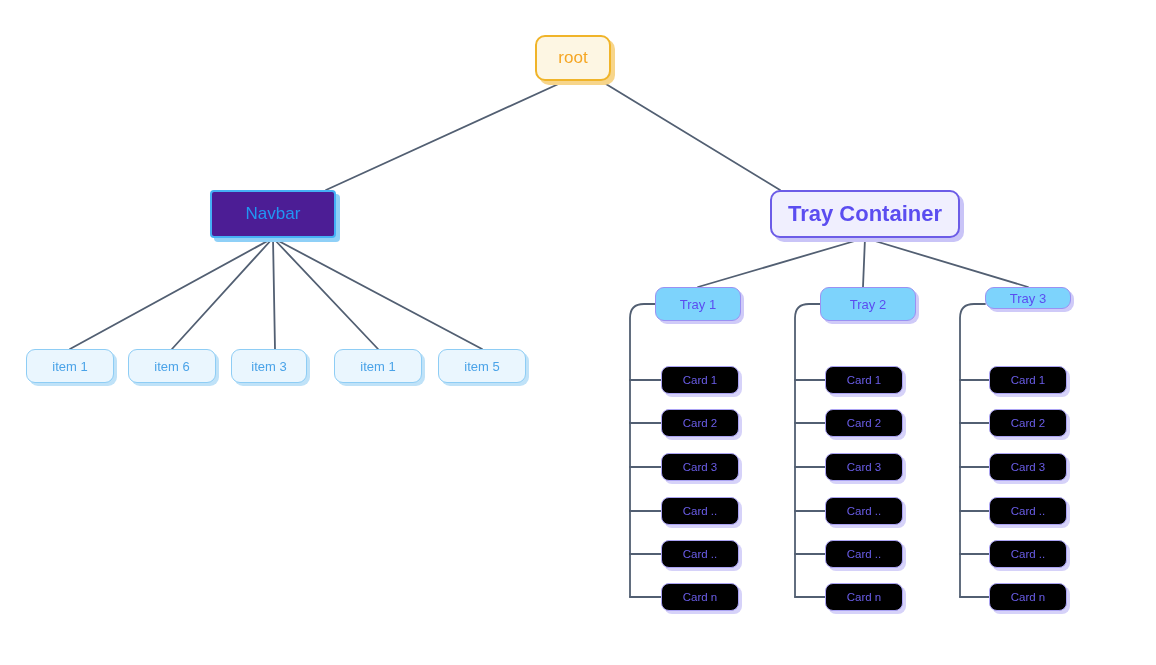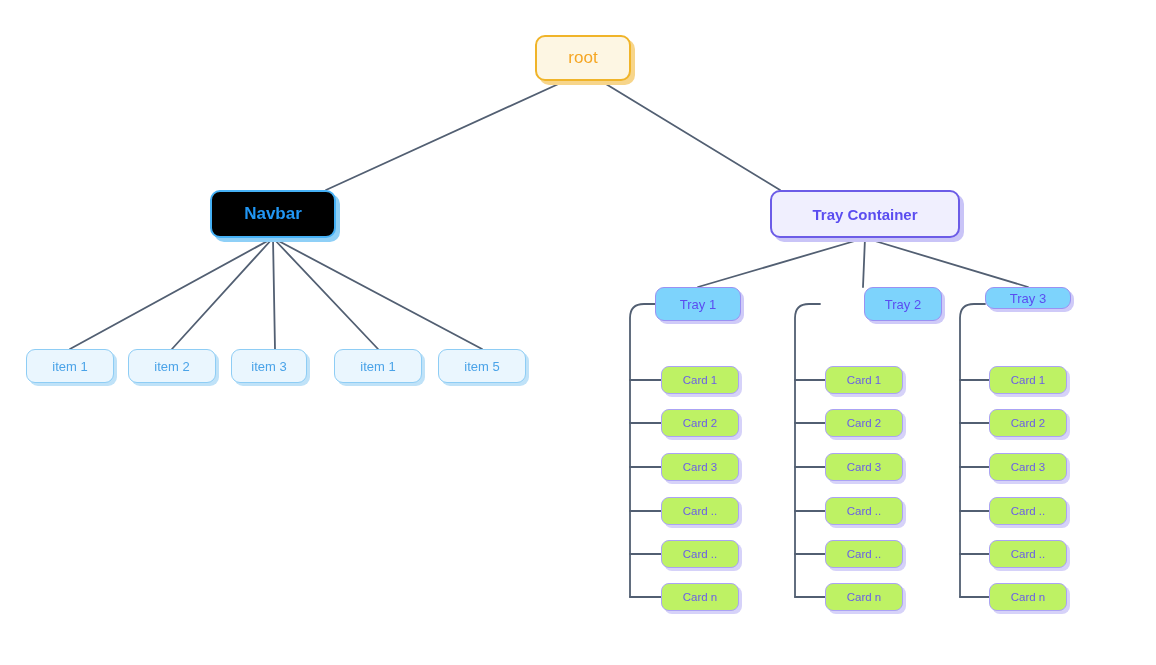--- a/index.html
+++ b/index.html
@@ -43,27 +43,27 @@
     border-color: #f0b429;
     border-width: 2px;
     color: #f5a623;
     border-radius: 10px;
     font-size: 17px;
     box-shadow: 4px 4px 0 0 #f7d58a;
   }
 
   
   .n-navbar {
-    background: #000000;
+    background: #4c1d95;
     border-color: #45b0f5;
     border-width: 2px;
     color: #2196f3;
-    border-radius: 10px;
+    border-radius: 4px;
     font-size: 17px;
-    font-weight: bold;
+    font-weight: normal;
     box-shadow: 4px 4px 0 0 #8fd0f7;
   }
 
   
   .n-item {
     background: #eaf6fe;
     border-color: #8ecdf5;
     border-width: 1.6px;
     color: #4aa3e8;
     border-radius: 9px;
@@ -71,39 +71,39 @@
     box-shadow: 3px 3px 0 0 #bfe2f8;
   }
 
   
   .n-traycontainer {
     background: #f0effe;
     border-color: #6c5ce7;
     border-width: 2px;
     color: #5b4df0;
     border-radius: 10px;
-    font-size: 15px;
+    font-size: 22px;
     font-weight: bold;
     box-shadow: 4px 4px 0 0 #c9c4f7;
   }
 
   
   .n-tray {
     background: #7dd3fc;
     border-color: #9b91f2;
     border-width: 1.6px;
     color: #5b4df0;
     border-radius: 9px;
     font-size: 13px;
     box-shadow: 3px 3px 0 0 #cfcaf8;
   }
 
   
   .n-card {
-    background: #bef264;
+    background: #000000;
     border-color: #aba3f4;
     border-width: 1.4px;
     color: #6a5de8;
     border-radius: 8px;
     font-size: 11.5px;
     box-shadow: 3px 3px 0 0 #d6d2f9;
   }
 </style>
 </head>
 <body>
@@ -136,31 +136,31 @@
       <line x1="865" y1="238" x2="1028" y2="287" stroke="#525f72" stroke-width="1.8" stroke-linecap="round"></line>
       <path d="M 985 304 L 974 304 Q 960 304 960 318 L 960 597" fill="none" stroke="#525f72" stroke-width="1.8" stroke-linecap="round"></path>
       <line x1="960" y1="380" x2="989" y2="380" stroke="#525f72" stroke-width="1.8" stroke-linecap="round"></line>
       <line x1="960" y1="423" x2="989" y2="423" stroke="#525f72" stroke-width="1.8" stroke-linecap="round"></line>
       <line x1="960" y1="467" x2="989" y2="467" stroke="#525f72" stroke-width="1.8" stroke-linecap="round"></line>
       <line x1="960" y1="511" x2="989" y2="511" stroke="#525f72" stroke-width="1.8" stroke-linecap="round"></line>
       <line x1="960" y1="554" x2="989" y2="554" stroke="#525f72" stroke-width="1.8" stroke-linecap="round"></line>
       <line x1="960" y1="597" x2="989" y2="597" stroke="#525f72" stroke-width="1.8" stroke-linecap="round"></line>
     </svg>
   <div id="nodes">
-      <div class="node n-root" style="left: 535px; top: 35px; width: 96px; height: 46px;">
+      <div class="node n-root" style="left: 535px; top: 35px; width: 76px; height: 46px;">
         <span>root</span>
       </div>
       <div class="node n-navbar" style="left: 210px; top: 190px; width: 126px; height: 48px;">
         <span>Navbar</span>
       </div>
       <div class="node n-item" style="left: 26px; top: 349px; width: 88px; height: 34px;">
         <span>item 1</span>
       </div>
       <div class="node n-item" style="left: 128px; top: 349px; width: 88px; height: 34px;">
-        <span>item 2</span>
+        <span>item 6</span>
       </div>
       <div class="node n-item" style="left: 231px; top: 349px; width: 76px; height: 34px;">
         <span>item 3</span>
       </div>
       <div class="node n-item" style="left: 334px; top: 349px; width: 88px; height: 34px;">
         <span>item 1</span>
       </div>
       <div class="node n-item" style="left: 438px; top: 349px; width: 88px; height: 34px;">
         <span>item 5</span>
       </div>
@@ -181,21 +181,21 @@
       </div>
       <div class="node n-card" style="left: 661px; top: 497px; width: 78px; height: 28px;">
         <span>Card ..</span>
       </div>
       <div class="node n-card" style="left: 661px; top: 540px; width: 78px; height: 28px;">
         <span>Card ..</span>
       </div>
       <div class="node n-card" style="left: 661px; top: 583px; width: 78px; height: 28px;">
         <span>Card n</span>
       </div>
-      <div class="node n-tray" style="left: 820px; top: 287px; width: 78px; height: 34px; margin-left: 44px;">
+      <div class="node n-tray" style="left: 820px; top: 287px; width: 96px; height: 34px;">
         <span>Tray 2</span>
       </div>
       <div class="node n-card" style="left: 825px; top: 366px; width: 78px; height: 28px;">
         <span>Card 1</span>
       </div>
       <div class="node n-card" style="left: 825px; top: 409px; width: 78px; height: 28px;">
         <span>Card 2</span>
       </div>
       <div class="node n-card" style="left: 825px; top: 453px; width: 78px; height: 28px;">
         <span>Card 3</span>

